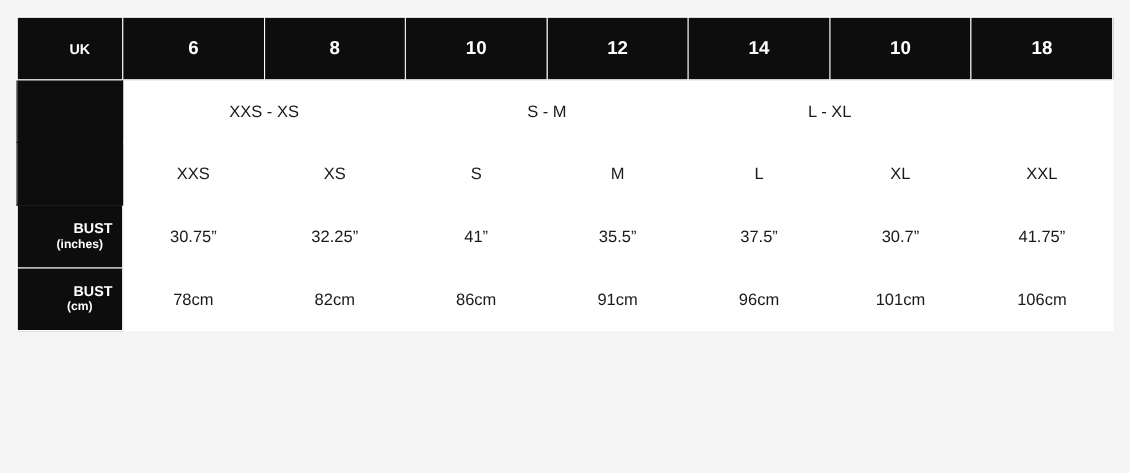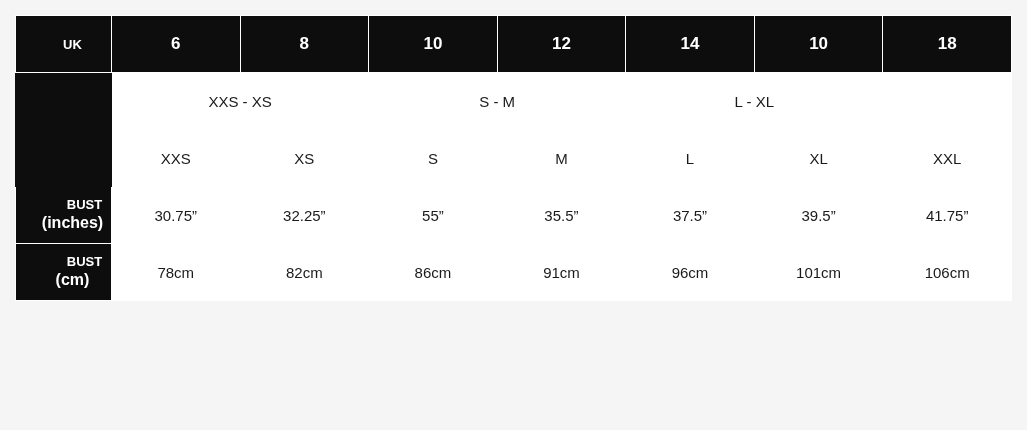--- a/index.html
+++ b/index.html
@@ -52,21 +52,21 @@
     background: #0d0d0d !important;
     color: #ffffff !important;
     font-weight: bold !important;
     font-size: 13px !important;
     text-align: right;
     padding-left: 18px !important;
     width: 96px;
   }
   .lbl-cell .sub {
     display: block;
-    font-size: 16px;
+    font-size: 11px;
     font-weight: bold;
     line-height: 1.25;
   }
   .lbl-cell .main {
     display: block;
     line-height: 1.2;
     margin-left: 24px;
   }
   .blank-cell {
     background: #0d0d0d !important;
@@ -119,24 +119,24 @@
           <td class="data-cell">XL</td>
           <td class="data-cell">XXL</td>
         </tr>
         <tr>
           <td class="lbl-cell">
             <span class="main">BUST</span>
             <span class="sub">(inches)</span>
           </td>
           <td class="data-cell">30.75”</td>
           <td class="data-cell">32.25”</td>
-          <td class="data-cell">55”</td>
+          <td class="data-cell">41”</td>
           <td class="data-cell">35.5”</td>
           <td class="data-cell">37.5”</td>
-          <td class="data-cell">39.5”</td>
+          <td class="data-cell">30.7”</td>
           <td class="data-cell">41.75”</td>
         </tr>
         <tr>
           <td class="lbl-cell">
             <span class="main">BUST</span>
             <span class="sub">(cm)</span>
           </td>
           <td class="data-cell">78cm</td>
           <td class="data-cell">82cm</td>
           <td class="data-cell">86cm</td>

